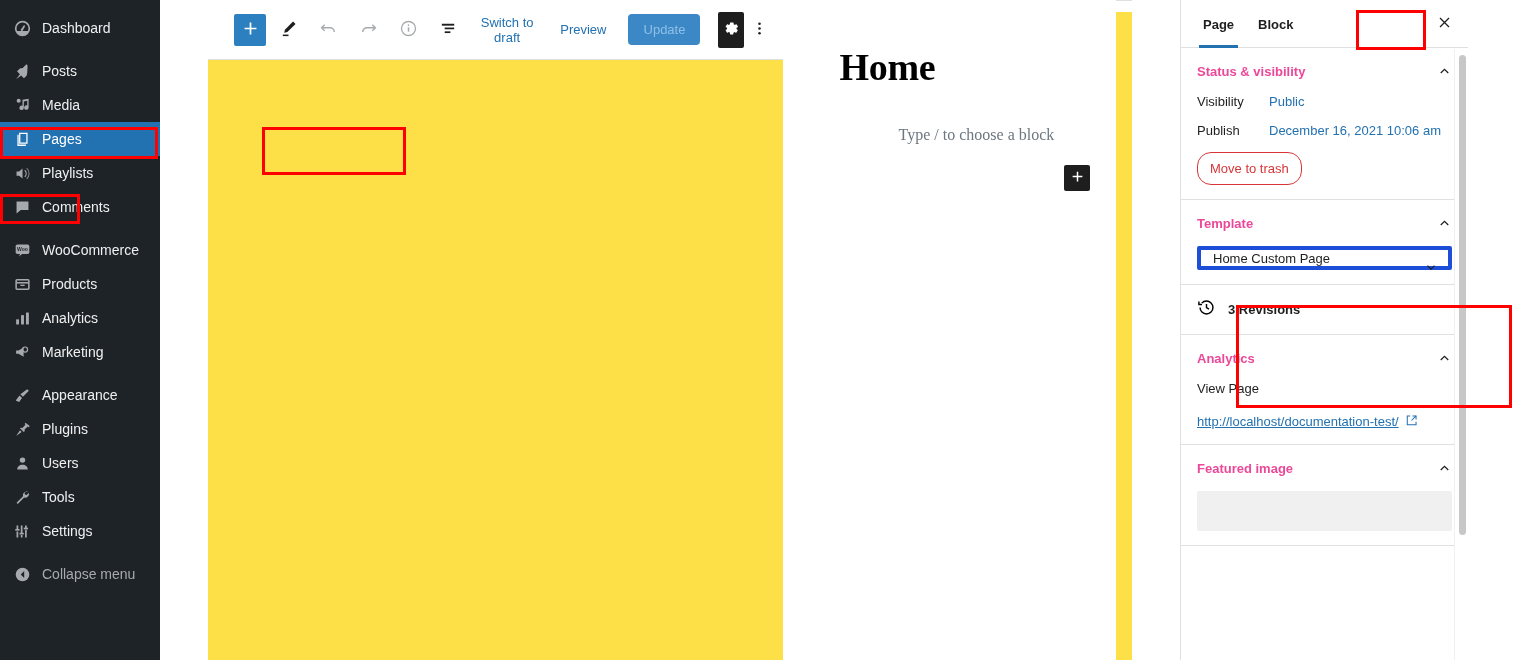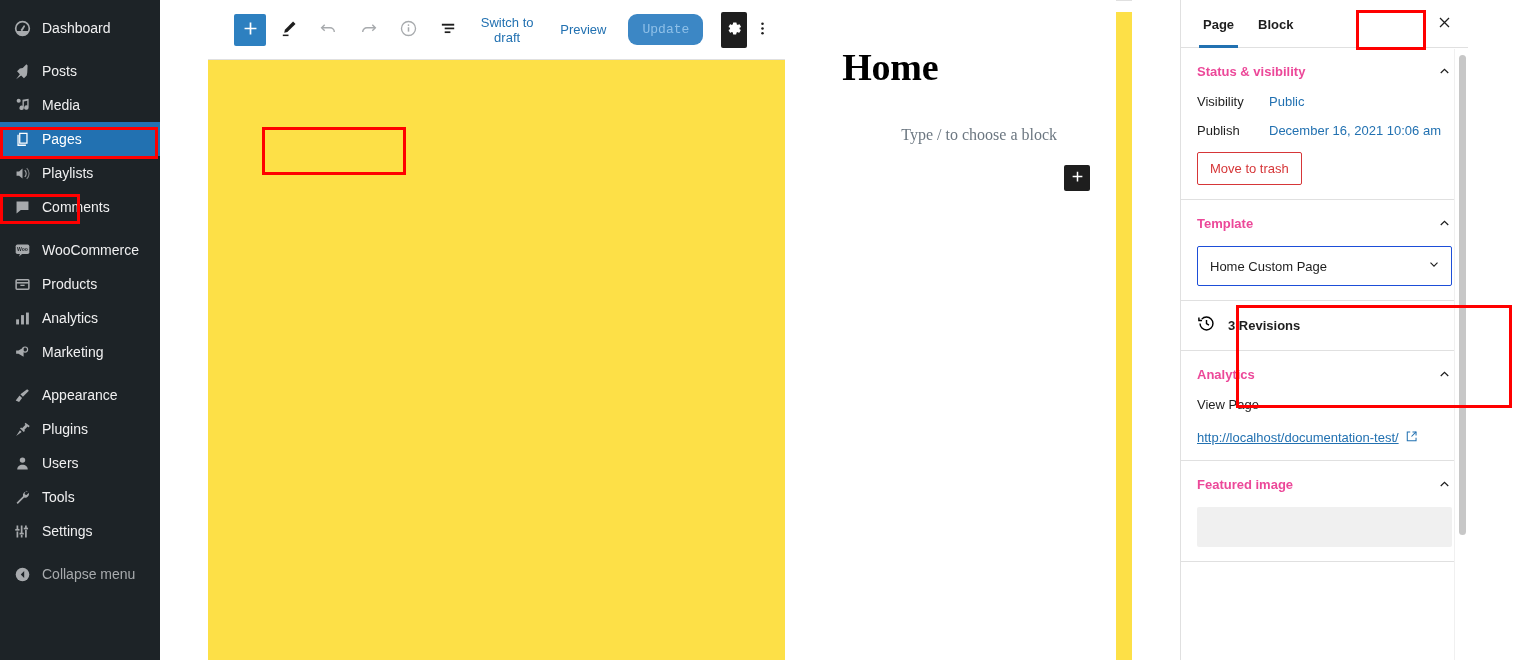--- a/index.html
+++ b/index.html
@@ -107,23 +107,23 @@
   }
   .link-btn {
     background: none; border: none; cursor: pointer;
     color: #2271b1; font-size: 13px;
     font-family: "Liberation Sans", sans-serif;
     padding: 8px 12px;
   }
   .update-wrap { position: relative; padding: 0 10px; }
   .update-btn {
     background: #3c87c5; color: #8fc0e8;
-    border: none; border-radius: 9px;
+    border: none; border-radius: 4px;
     font-size: 13px; padding: 8px 14px;
-    font-family: Liberation Mono, monospace;
+    font-family: Liberation Sans, sans-serif;
     cursor: default; min-width: 72px; text-align: center;
   }
   .settings-btn {
     width: 36px; height: 36px; margin-left: 8px;
     background: #1e1e1e; color: #fff;
     border: none; border-radius: 2px;
     display: flex; align-items: center; justify-content: center;
     cursor: pointer;
   }
   .more-btn {
@@ -226,27 +226,27 @@
   .panel-body { padding-bottom: 14px; }
   .row { display: flex; align-items: center; margin-bottom: 14px; font-size: 13px; }
   .row-label { width: 72px; color: #1e1e1e; flex: 0 0 72px; }
   .row-val {
     background: none; border: none; cursor: pointer;
     color: #2271b1; font-size: 13px; padding: 0;
     font-family: "Liberation Sans", sans-serif; text-align: left;
   }
   .trash-btn {
     border: 1px solid #d63638; color: #d63638;
-    background: #fff; border-radius: 2px;
+    background: #fff; border-radius: 14px;
     font-size: 13px; padding: 8px 12px; cursor: pointer;
     font-family: "Liberation Sans", sans-serif;
   }
   .tpl-select {
-    width: 100%; height: 40px;
-    border: 1px solid #1d4ed8; border-radius: 2px;
+    width: 100%; height: 24px;
+    border: 4px solid #1d4ed8; border-radius: 2px;
     background: #fff; font-size: 13px; color: #1e1e1e;
     padding: 0 30px 0 12px;
     display: flex; align-items: center;
     position: relative; cursor: pointer;
   }
   .tpl-select .sel-chev { position: absolute; right: 10px; top: 10px; color: #1e1e1e; }
   .rev-row {
     display: flex; align-items: center; gap: 12px;
     height: 50px; padding: 0 16px;
     border-bottom: 1px solid #e0e0e0;

